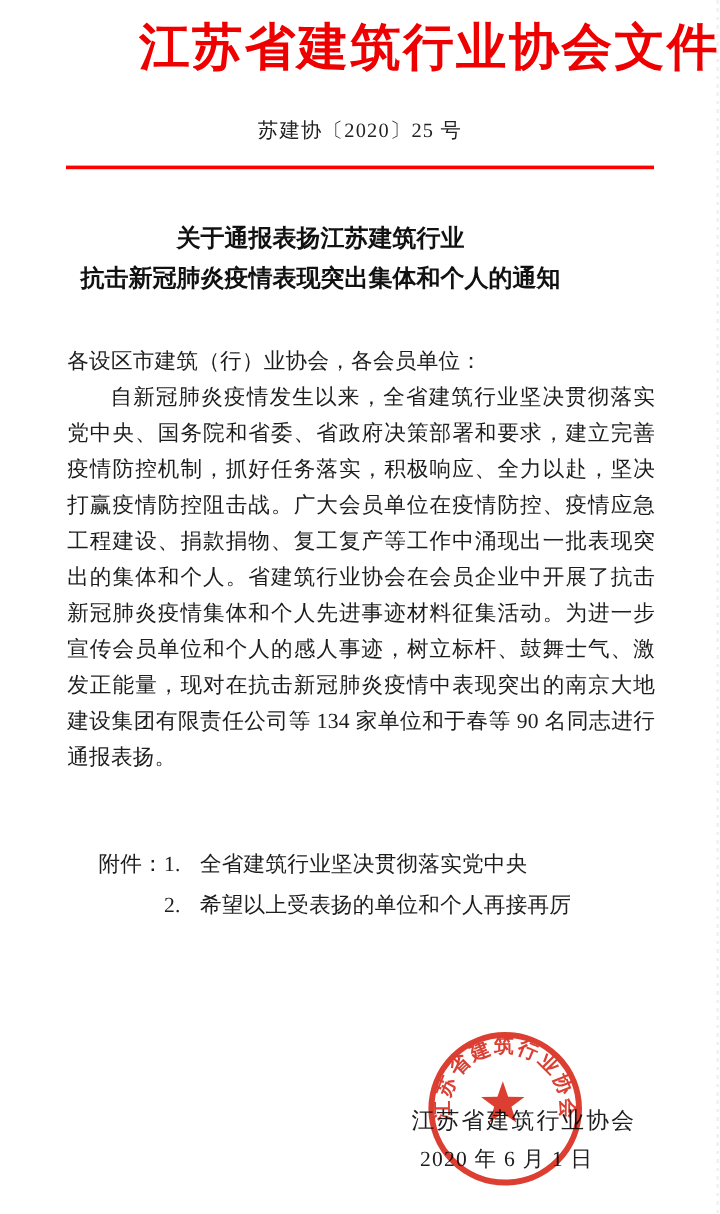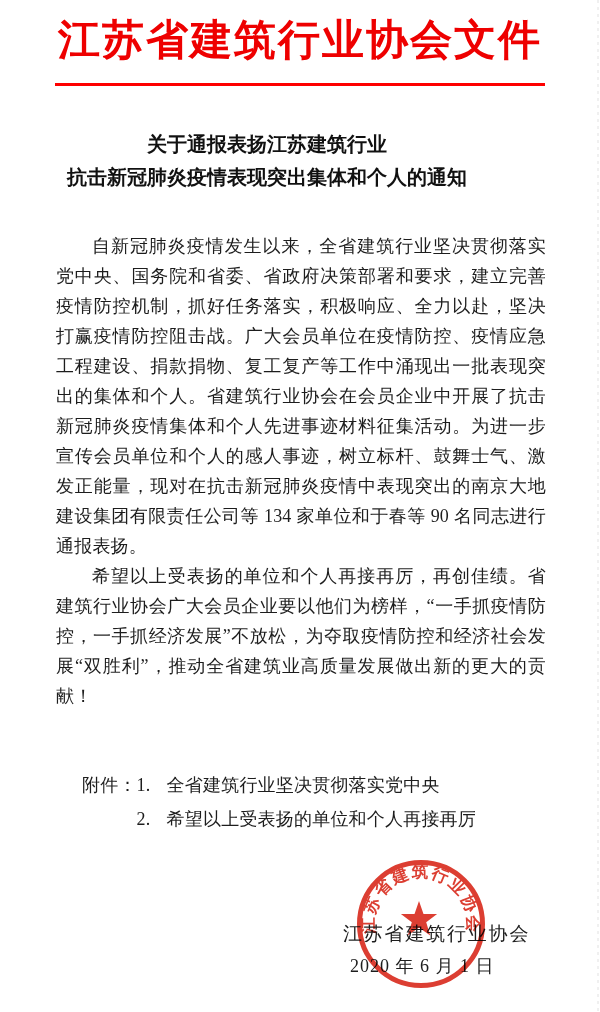--- a/index.html
+++ b/index.html
@@ -17,21 +17,21 @@
   
   .edge-artifact {
     position: absolute;
     top: 0; right: 1px;
     width: 2px; height: 100%;
     background: repeating-linear-gradient(180deg, #ececec 0 3px, #ffffff 3px 7px);
     opacity: 0.8;
   }
   .header-title {
     padding-top: 14px;
-    text-align: center;
+    text-align: right;
     color: #ee0000;
     font-size: 42px;
     font-weight: bold;
     letter-spacing: 2px;
     line-height: 52px;
     white-space: nowrap;
   }
   .doc-number {
     margin-top: 31px;
     text-align: center;
@@ -107,31 +107,32 @@
     pointer-events: none;
   }
 </style>
 </head>
 <body>
 
 <div class="page">
 
   <div class="header-title">江苏省建筑行业协会文件</div>
 
+  <div class="doc-number">苏建协〔2020〕25 号</div>
 
   <div class="red-line"></div>
 
   <div class="doc-title">
     <div>关于通报表扬江苏建筑行业</div>
     <div>抗击新冠肺炎疫情表现突出集体和个人的通知</div>
   </div>
 
   <div class="body-text">
+    <div class="salutation">各设区市建筑（行）业协会，各会员单位：</div>
     <p class="para">自新冠肺炎疫情发生以来，全省建筑行业坚决贯彻落实党中央、国务院和省委、省政府决策部署和要求，建立完善疫情防控机制，抓好任务落实，积极响应、全力以赴，坚决打赢疫情防控阻击战。广大会员单位在疫情防控、疫情应急工程建设、捐款捐物、复工复产等工作中涌现出一批表现突出的集体和个人。省建筑行业协会在会员企业中开展了抗击新冠肺炎疫情集体和个人先进事迹材料征集活动。为进一步宣传会员单位和个人的感人事迹，树立标杆、鼓舞士气、激发正能量，现对在抗击新冠肺炎疫情中表现突出的南京大地建设集团有限责任公司等 134 家单位和于春等 90 名同志进行通报表扬。</p>
-    <p class="para">希望以上受表扬的单位和个人再接再厉，再创佳绩。省建筑行业协会广大会员企业要以他们为榜样，“一手抓疫情防控，一手抓经济发展”不放松，为夺取疫情防控和经济社会发展“双胜利”，推动全省建筑业高质量发展做出新的更大的贡献！</p>
 
     <div class="attachments">
       <span class="att-label">附件：</span>
       <div class="att-items">
         <div class="att-item">
           <span class="att-num">1.</span>
           <span class="att-text">全省建筑行业坚决贯彻落实党中央</span>
         </div>
         <div class="att-item">
           <span class="att-num">2.</span>

